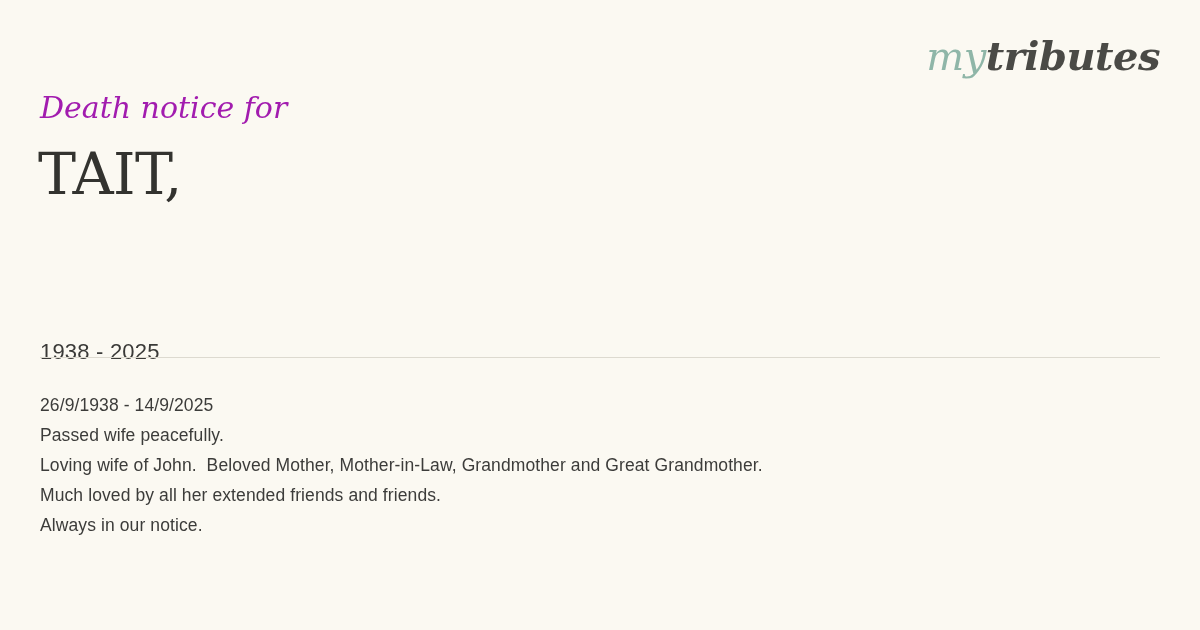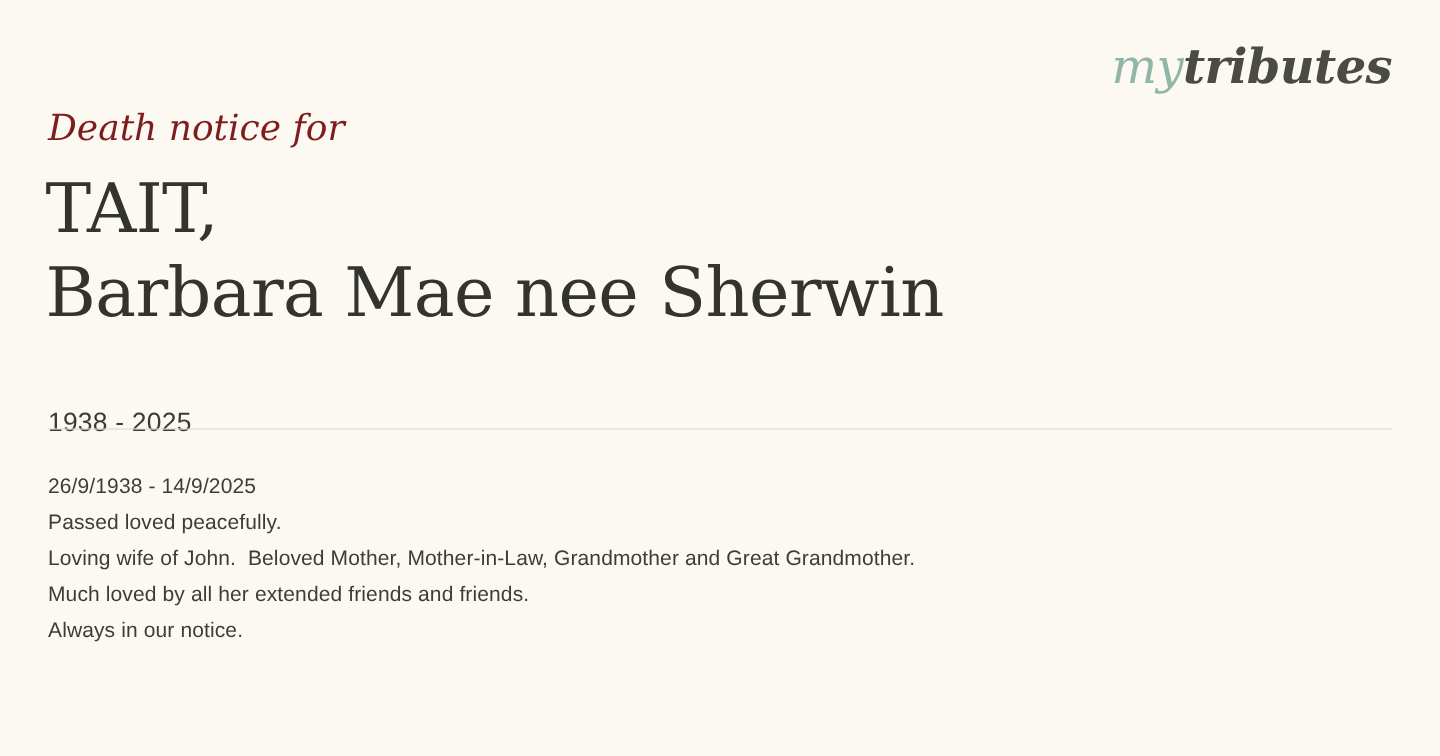--- a/index.html
+++ b/index.html
@@ -43,21 +43,21 @@
     font-weight: 600;
   }
 
   .eyebrow {
     position: absolute;
     top: 90px;
     left: 40px;
     font-family: "DejaVu Serif", "Liberation Serif", serif;
     font-style: italic;
     font-size: 30px;
-    color: #7f1d1d;
+    color: #a21caf;
   }
 
   .name-block {
     position: absolute;
     top: 140px;
     left: 38px;
     right: 40px;
   }
   .name-line {
     font-family: "DejaVu Serif", "Liberation Serif", serif;
@@ -107,28 +107,27 @@
 <div class="page">
 
   <div class="brand">
     <span class="brand-my">my</span><span class="brand-tributes">tributes</span>
   </div>
 
   <div class="eyebrow">Death notice for</div>
 
   <div class="name-block">
     <div class="name-line">TAIT,</div>
-    <div class="name-line">Barbara Mae nee Sherwin</div>
   </div>
 
   <div class="years">1938 - 2025</div>
 
   <div class="divider"></div>
 
   <div class="notice-body">
     <div class="notice-line">26/9/1938 - 14/9/2025</div>
-    <div class="notice-line">Passed loved peacefully.</div>
+    <div class="notice-line">Passed wife peacefully.</div>
     <div class="notice-line">Loving wife of John.  Beloved Mother, Mother-in-Law, Grandmother and Great Grandmother.</div>
     <div class="notice-line">Much loved by all her extended friends and friends.</div>
     <div class="notice-line">Always in our notice.</div>
   </div>
 
 </div>
 
 </body></html>

